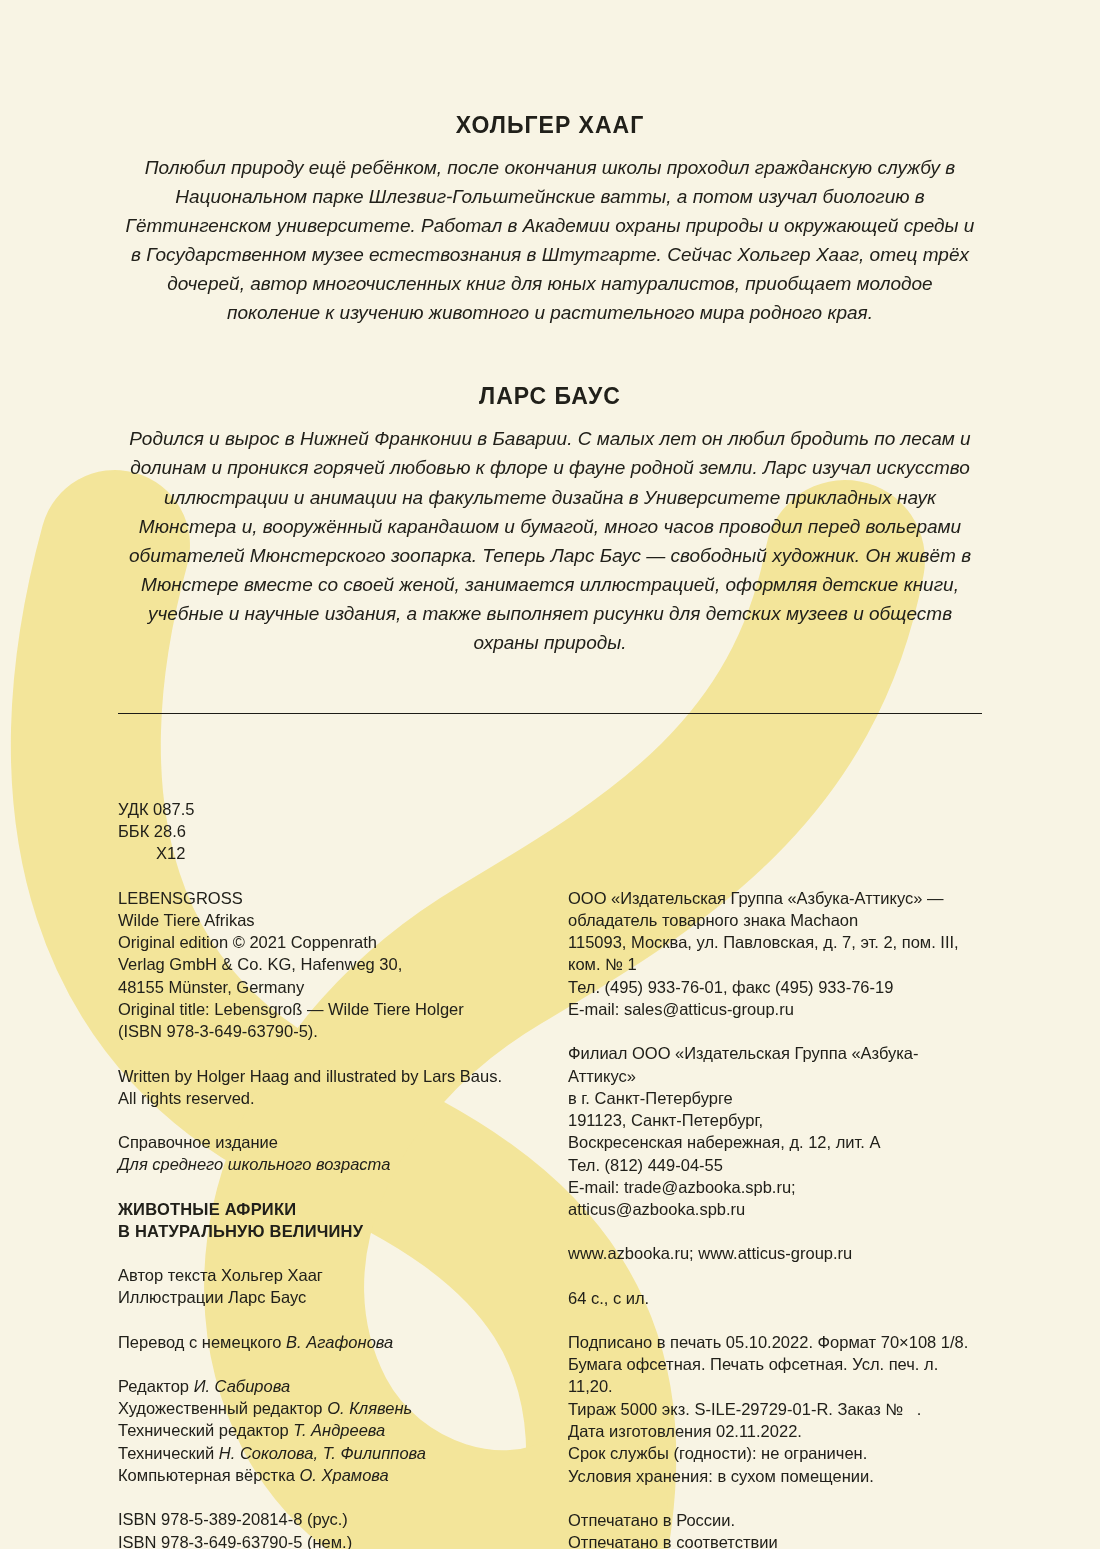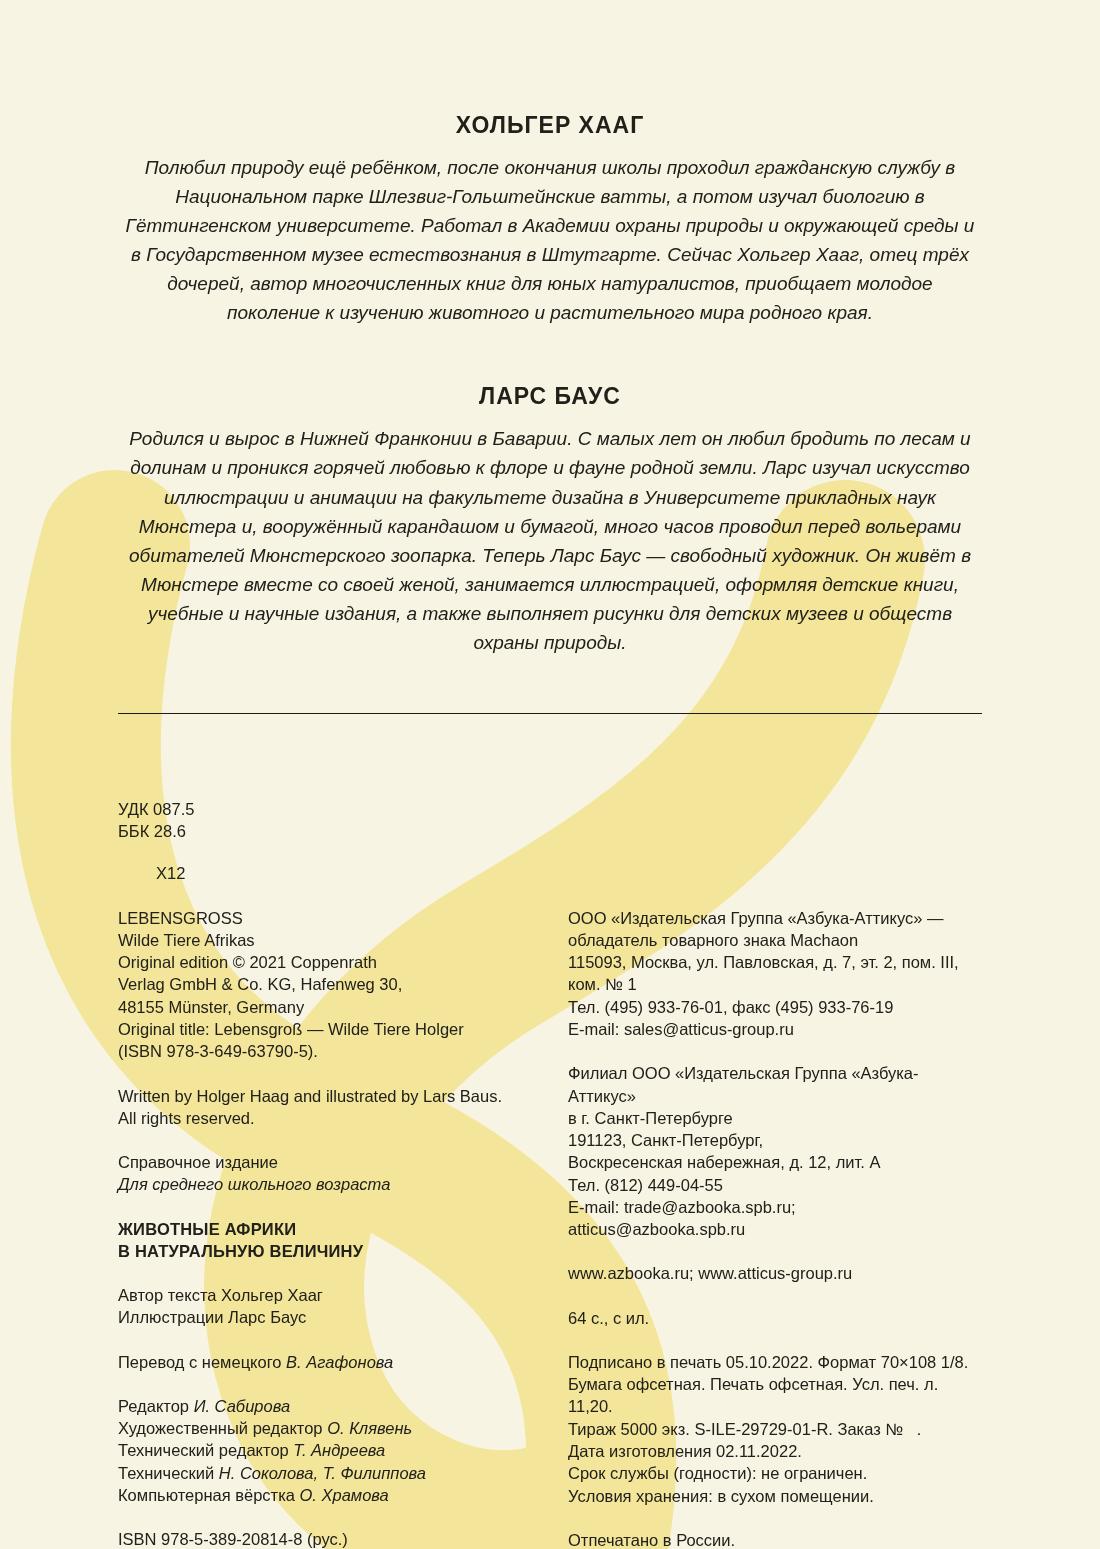--- a/index.html
+++ b/index.html
@@ -26,21 +26,21 @@
     margin:0 0 56px 0;
   }
 
   hr.divider{
     border:none;border-top:1.6px solid #1d1c17;
     margin:4px 0 84px 0;
   }
 
   
   .classification{margin-bottom:50px;}
-  .classification .line:nth-child(3){padding-left:38px;margin-top:20px;}
+  .classification .line:nth-child(3){padding-left:38px;}
 
   .columns{display:flex;gap:30px;align-items:flex-start;}
   .col-left{width:420px;flex:0 0 420px;}
   .col-right{flex:1;min-width:0;}
 
   .block{
     margin-bottom:22px;
     font-size:16.5px;line-height:1.35;
   }
   .block .line{min-height:1em;}

